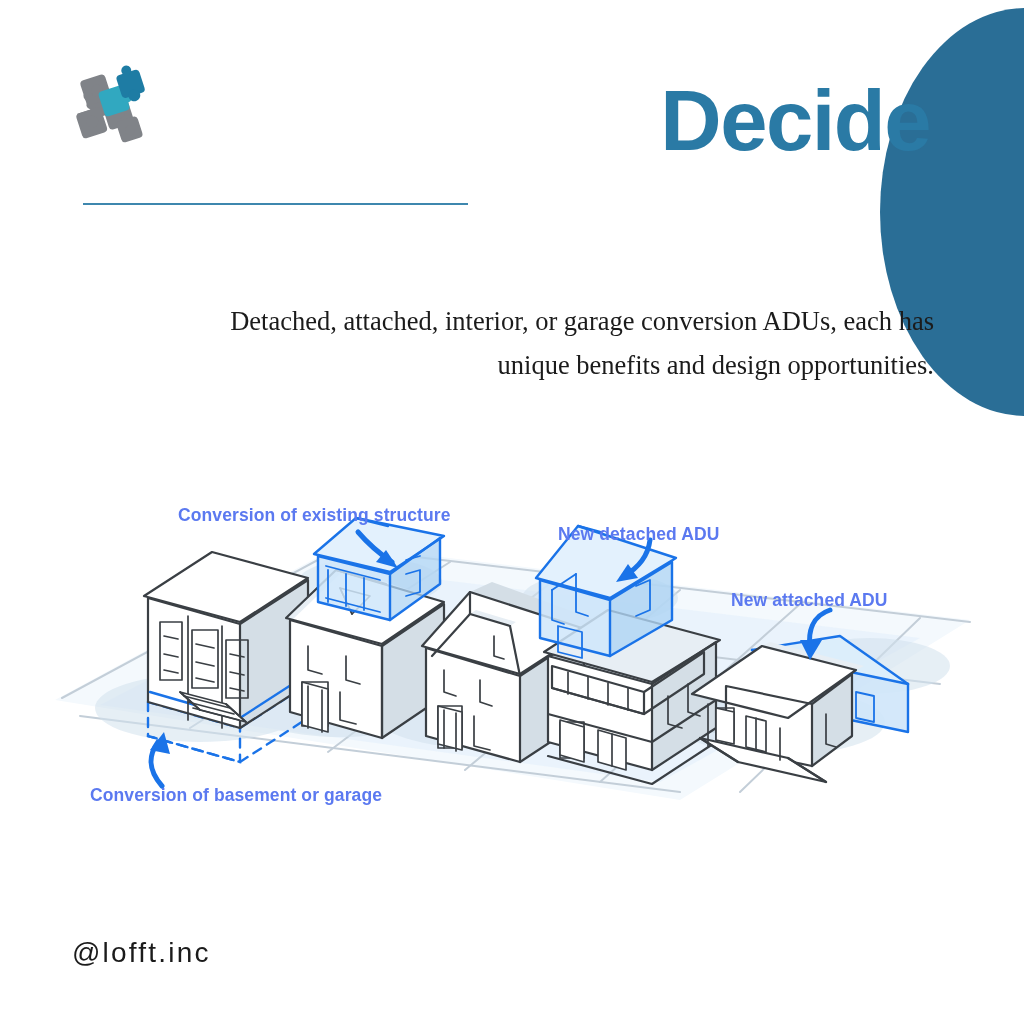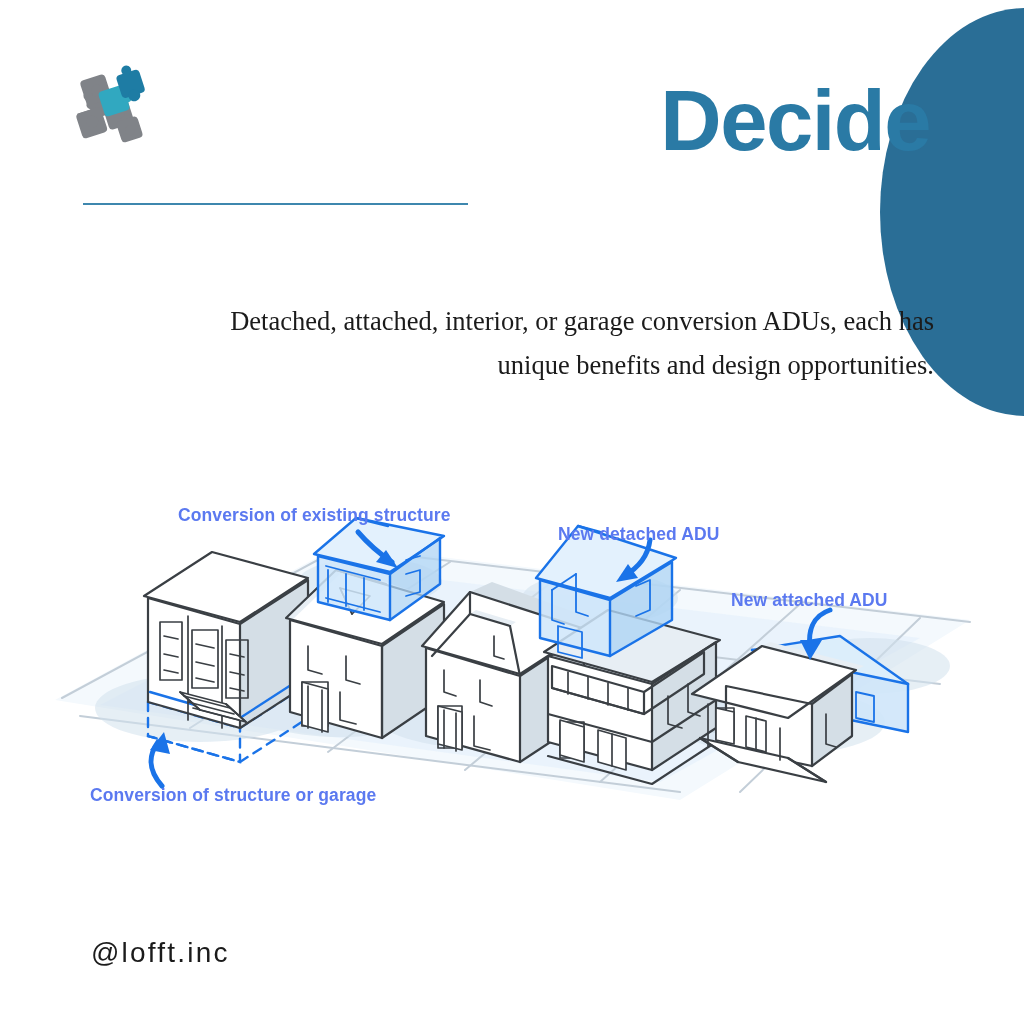--- a/index.html
+++ b/index.html
@@ -100,21 +100,21 @@
     letter-spacing: 0.1px;
   }
   .ann-existing  { left: 178px; top: 505px; }
   .ann-detached  { left: 558px; top: 524px; }
   .ann-attached  { left: 731px; top: 590px; }
   .ann-basement  { left: 90px;  top: 785px; }
 
   
   .handle {
     position: absolute;
-    left: 91px;
+    left: 72px;
     top: 937px;
     font-family: "Liberation Sans", sans-serif;
     font-size: 28px;
     letter-spacing: 2.2px;
     color: #1b1b1b;
     font-weight: 400;
   }
 </style>
 </head>
 <body>
@@ -467,17 +467,17 @@
       <g>
         <path d="M122,316 C108,300 108,286 118,272" fill="none" stroke="#1A73E8" stroke-width="5" stroke-linecap="round"></path>
         <polygon points="124,262 130,284 110,280" fill="#1A73E8"></polygon>
       </g>
     </svg>
   </div>
 
   <div class="ann ann-existing">Conversion of existing structure</div>
   <div class="ann ann-detached">New detached ADU</div>
   <div class="ann ann-attached">New attached ADU</div>
-  <div class="ann ann-basement">Conversion of structure or garage</div>
+  <div class="ann ann-basement">Conversion of basement or garage</div>
 
   <div class="handle">@lofft.inc</div>
 
 </div>
 
 </body></html>

